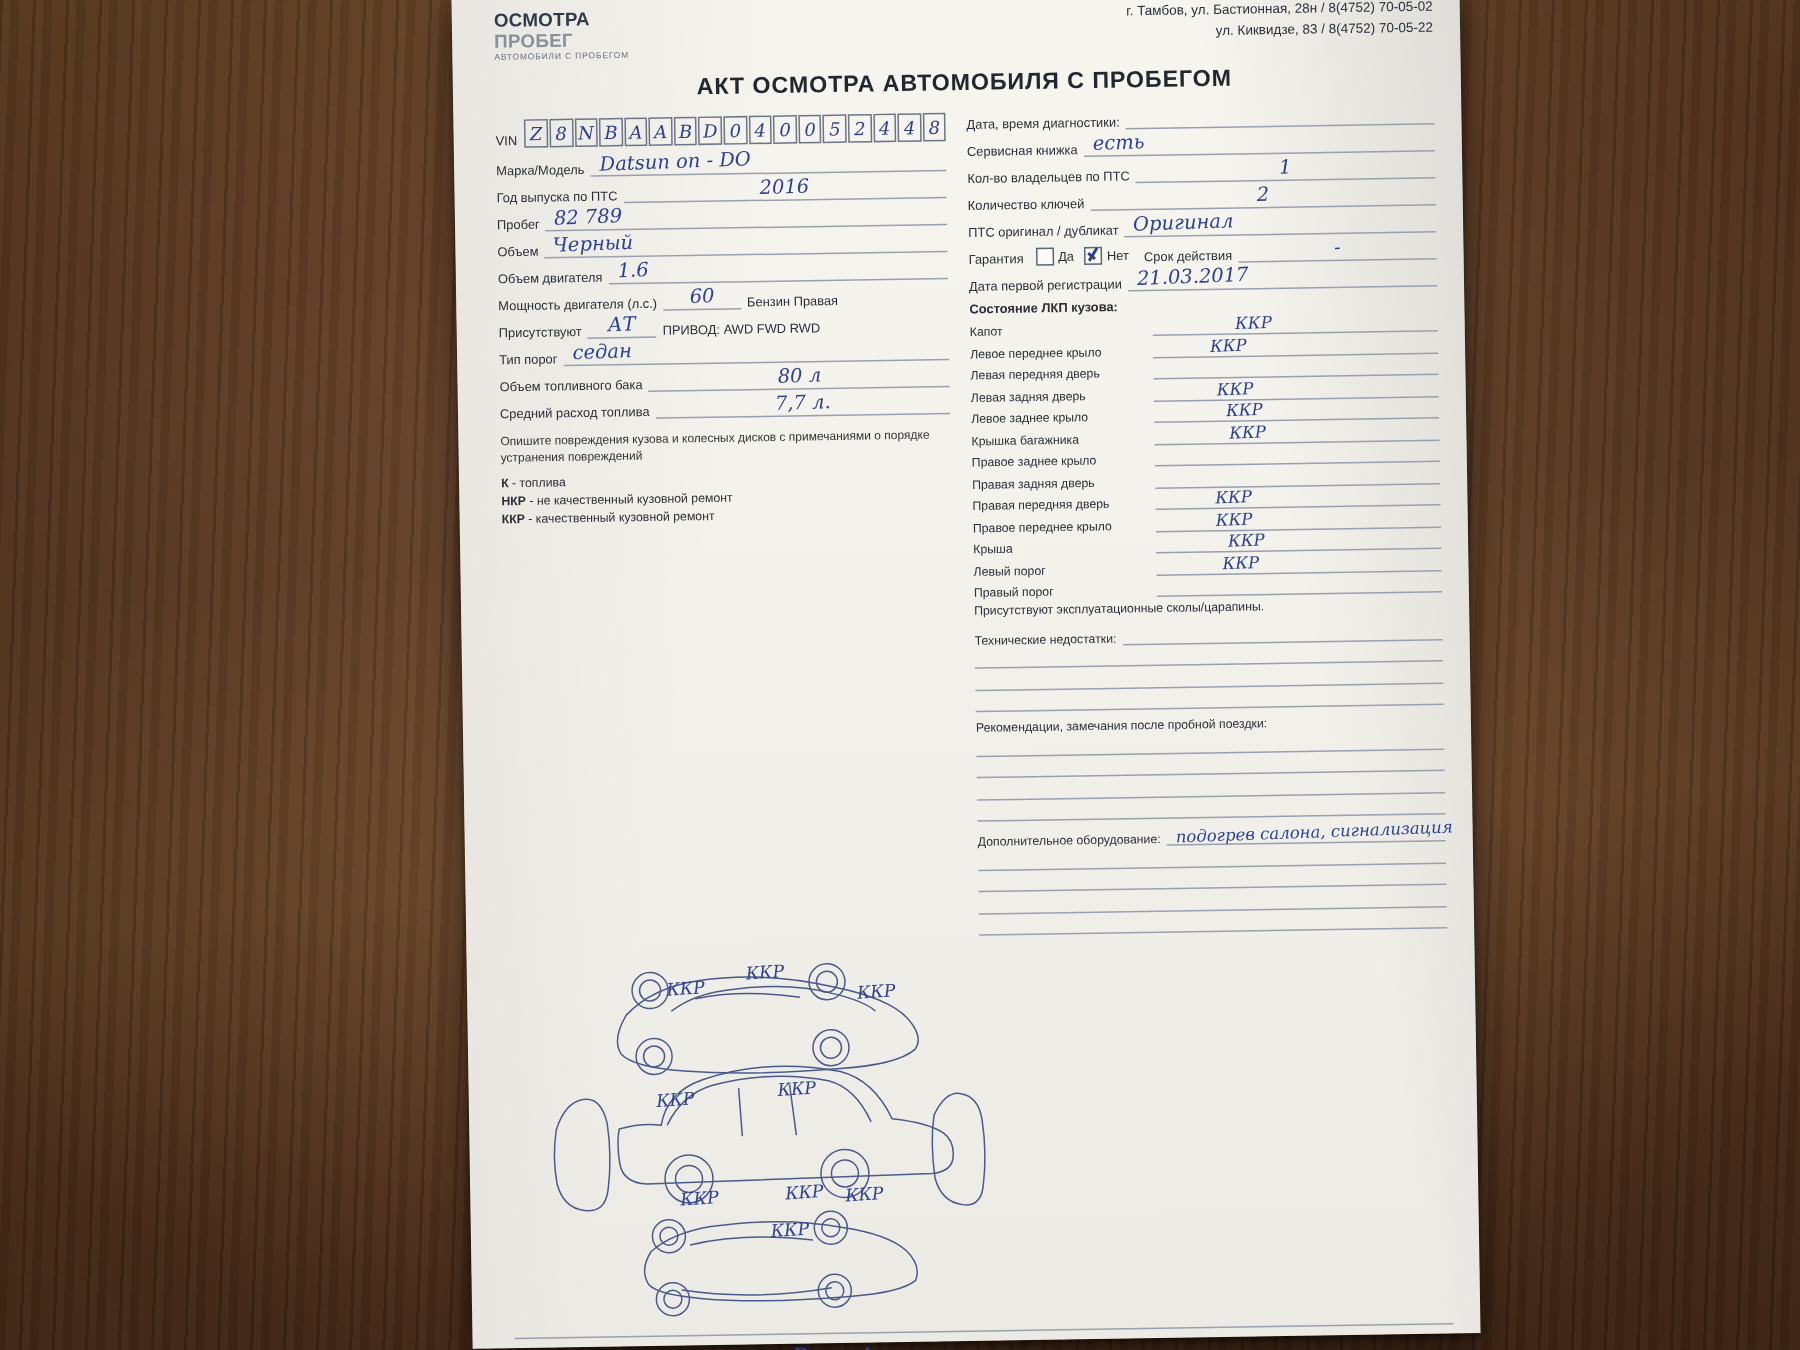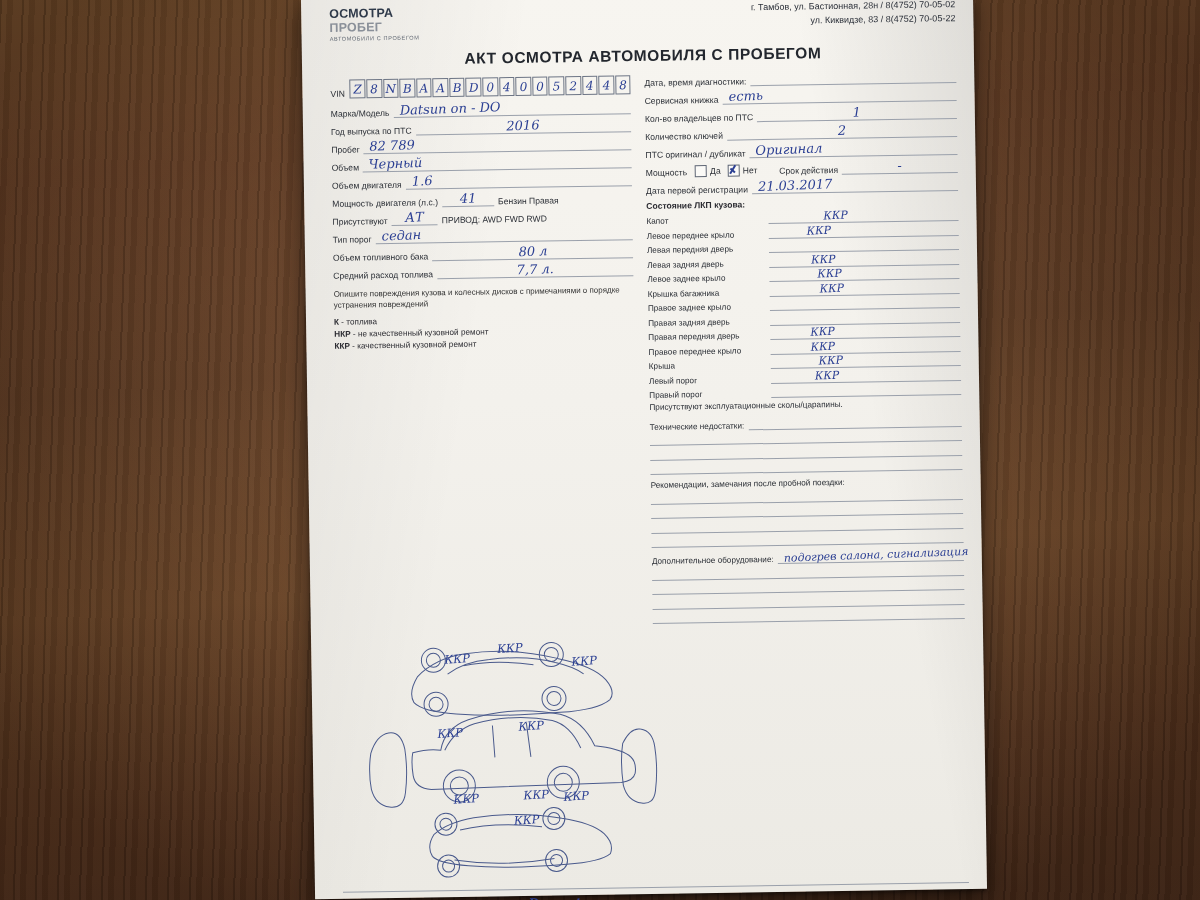--- a/index.html
+++ b/index.html
@@ -191,21 +191,21 @@
         </div>
         <div class="row">
           <span class="lbl">Объем двигателя</span>
           <span class="ln">
               <span class="hw">1.6</span>
             </span>
         </div>
         <div class="row">
           <span class="lbl">Мощность двигателя (л.с.)</span>
           <span class="ln" style="max-width:52px">
-              <span class="hw c">41</span>
+              <span class="hw c">60</span>
             </span>
           <span class="lbl">Бензин  Правая</span>
         </div>
         <div class="row">
           <span class="lbl">Присутствуют</span>
           <span class="ln" style="max-width:46px">
               <span class="hw c">АТ</span>
             </span>
           <span class="lbl">ПРИВОД:  AWD   FWD   RWD</span>
         </div>
@@ -261,28 +261,28 @@
             </span>
         </div>
         <div class="row">
           <span class="lbl">ПТС оригинал / дубликат</span>
           <span class="ln">
               <span class="hw">Оригинал</span>
             </span>
         </div>
 
         <div class="row">
-          <span class="lbl">Мощность</span>
+          <span class="lbl">Гарантия</span>
           <span class="chkbox-inline">
             <span class="chk"></span>
             <span class="lbl">Да</span>
             <span class="chk on"></span>
             <span class="lbl">Нет</span>
           </span>
-          <span class="lbl" style="margin-left:18px">Срок действия</span>
+          <span class="lbl" style="margin-left:6px">Срок действия</span>
           <span class="ln">
               <span class="hw c">-</span>
             </span>
         </div>
 
         <div class="row">
           <span class="lbl">Дата первой регистрации</span>
           <span class="ln">
               <span class="hw">21.03.2017</span>
             </span>

